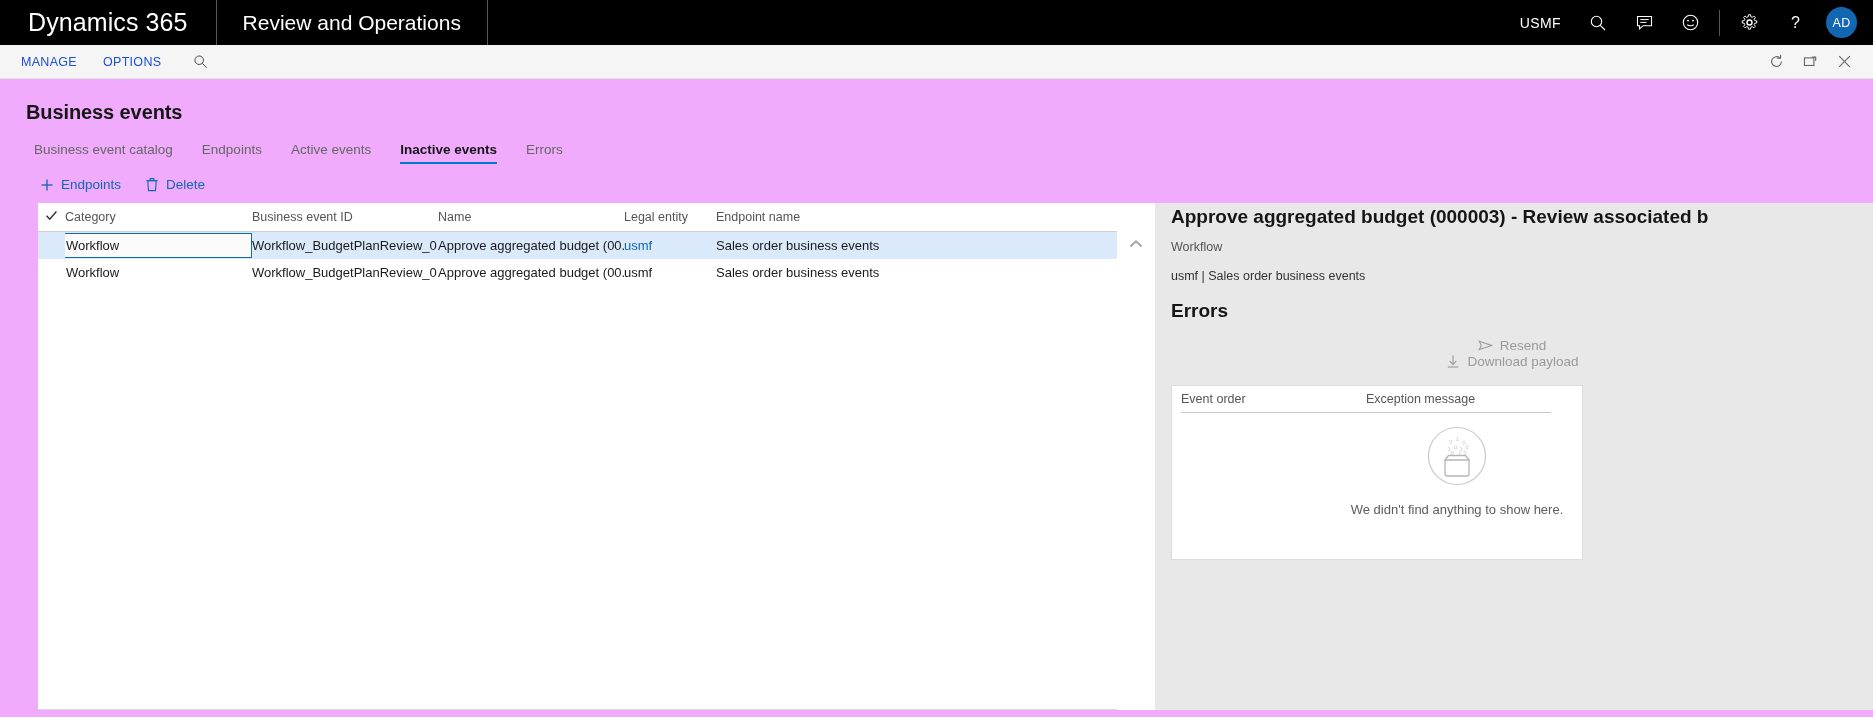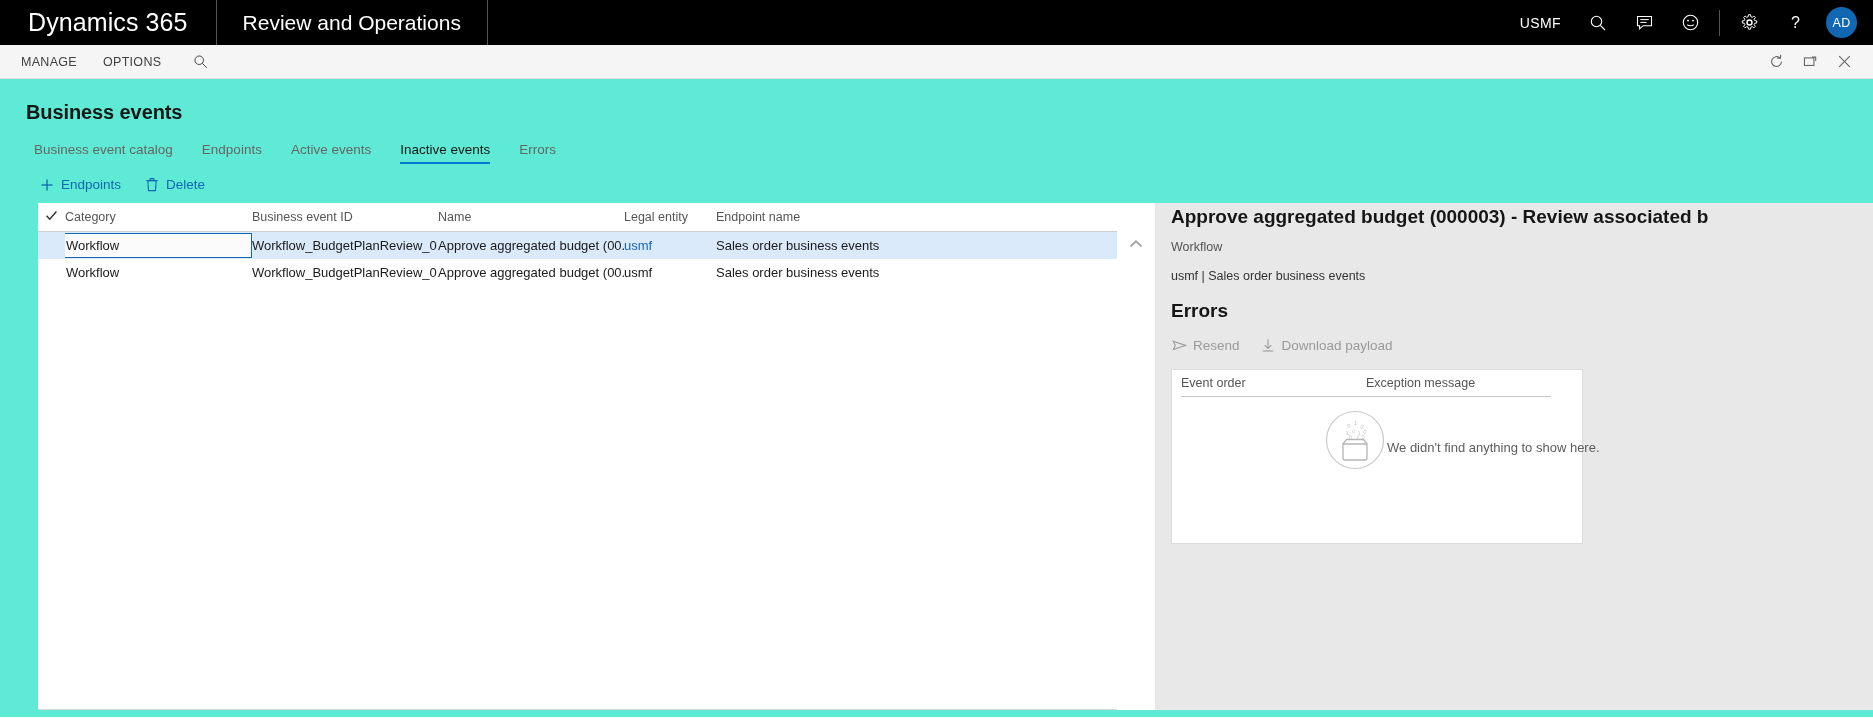--- a/index.html
+++ b/index.html
@@ -52,41 +52,41 @@
     margin: 0 16px 0 8px;
   }
 
   
   .actionpane {
     height: 34px; background: #f5f5f5;
     border-bottom: 1px solid #e0e0e0;
     display: flex; align-items: center;
   }
   .ap-tab {
-    font-size: 12.5px; color: #404040;
+    font-size: 12.5px; color: #1d4ed8;
     padding: 0 13px; line-height: 34px;
     letter-spacing: .3px; cursor: pointer;
   }
   .ap-tab:first-child { margin-left: 8px; }
   .ap-search {
     width: 34px; height: 34px;
     display: flex; align-items: center; justify-content: center;
     margin-left: 10px; cursor: pointer;
   }
   .ap-spacer { flex: 1; }
   .ap-win {
     width: 34px; height: 34px;
     display: flex; align-items: center; justify-content: center;
     cursor: pointer;
   }
   .ap-win.close { margin-right: 12px; }
 
   
   .page {
-    background: #5eead4;
+    background: #f0abfc;
     height: calc(718px - 45px - 35px);
     position: relative;
   }
   .page-title {
     font-size: 20px; font-weight: bold; color: #161616;
     padding: 22px 0 0 26px;
     letter-spacing: -.1px;
   }
 
   
@@ -94,21 +94,21 @@
     display: flex; align-items: flex-end;
     padding: 16px 11px 0 34px;
     height: 40px;
   }
   .tab {
     font-size: 13.5px; color: #666;
     margin-right: 29px; padding-bottom: 7px;
     cursor: pointer; position: relative;
   }
   .tab.active {
-    color: #161616; font-weight: normal;
+    color: #161616; font-weight: bold;
   }
   .tab.active::after {
     content: ""; position: absolute;
     left: 0; right: 0; bottom: 0; height: 2px;
     background: #0078d4;
   }
 
   
   .grid-toolbar {
     display: flex; align-items: center;
@@ -189,21 +189,21 @@
     font-size: 12.5px; color: #555; padding-top: 12px;
   }
   .d-sub2 {
     font-size: 12.5px; color: #333; padding-top: 15px;
   }
   .d-section {
     font-size: 19px; font-weight: bold; color: #161616;
     padding-top: 17px;
   }
   .d-toolbar {
-    display: flex; align-items: center; padding-top: 15px;
+    display: flex; align-items: center; padding-top: 15px; flex-direction: column;
   }
   .d-btn {
     display: flex; align-items: center;
     font-size: 13.5px; color: #9a9a9a;
     margin-right: 20px; cursor: default;
   }
   .d-btn .d-ico {
     display: inline-flex; align-items: center; justify-content: center;
     width: 16px; height: 16px; margin-right: 6px;
   }
@@ -220,23 +220,23 @@
     height: 26px; padding: 0 9px;
   }
   .eh { font-size: 12.5px; color: #555; }
   .eh-time { width: 185px; }
   .err-rule {
     height: 1px; background: #c8c8c8;
     margin: 0 9px 0 9px; width: 370px;
   }
   .empty-state {
     position: absolute;
-    right: 29px; top: 38px;
+    right: 10px; top: 38px;
     width: 230px;
-    display: flex; flex-direction: row; align-items: center;
+    display: flex; flex-direction: column; align-items: center;
   }
   .empty-msg {
     font-size: 13px; color: #5c5c5c;
     margin-top: 10px; white-space: nowrap;
   }
 </style>
 </head>
 <body>
 
 <div class="topbar">

